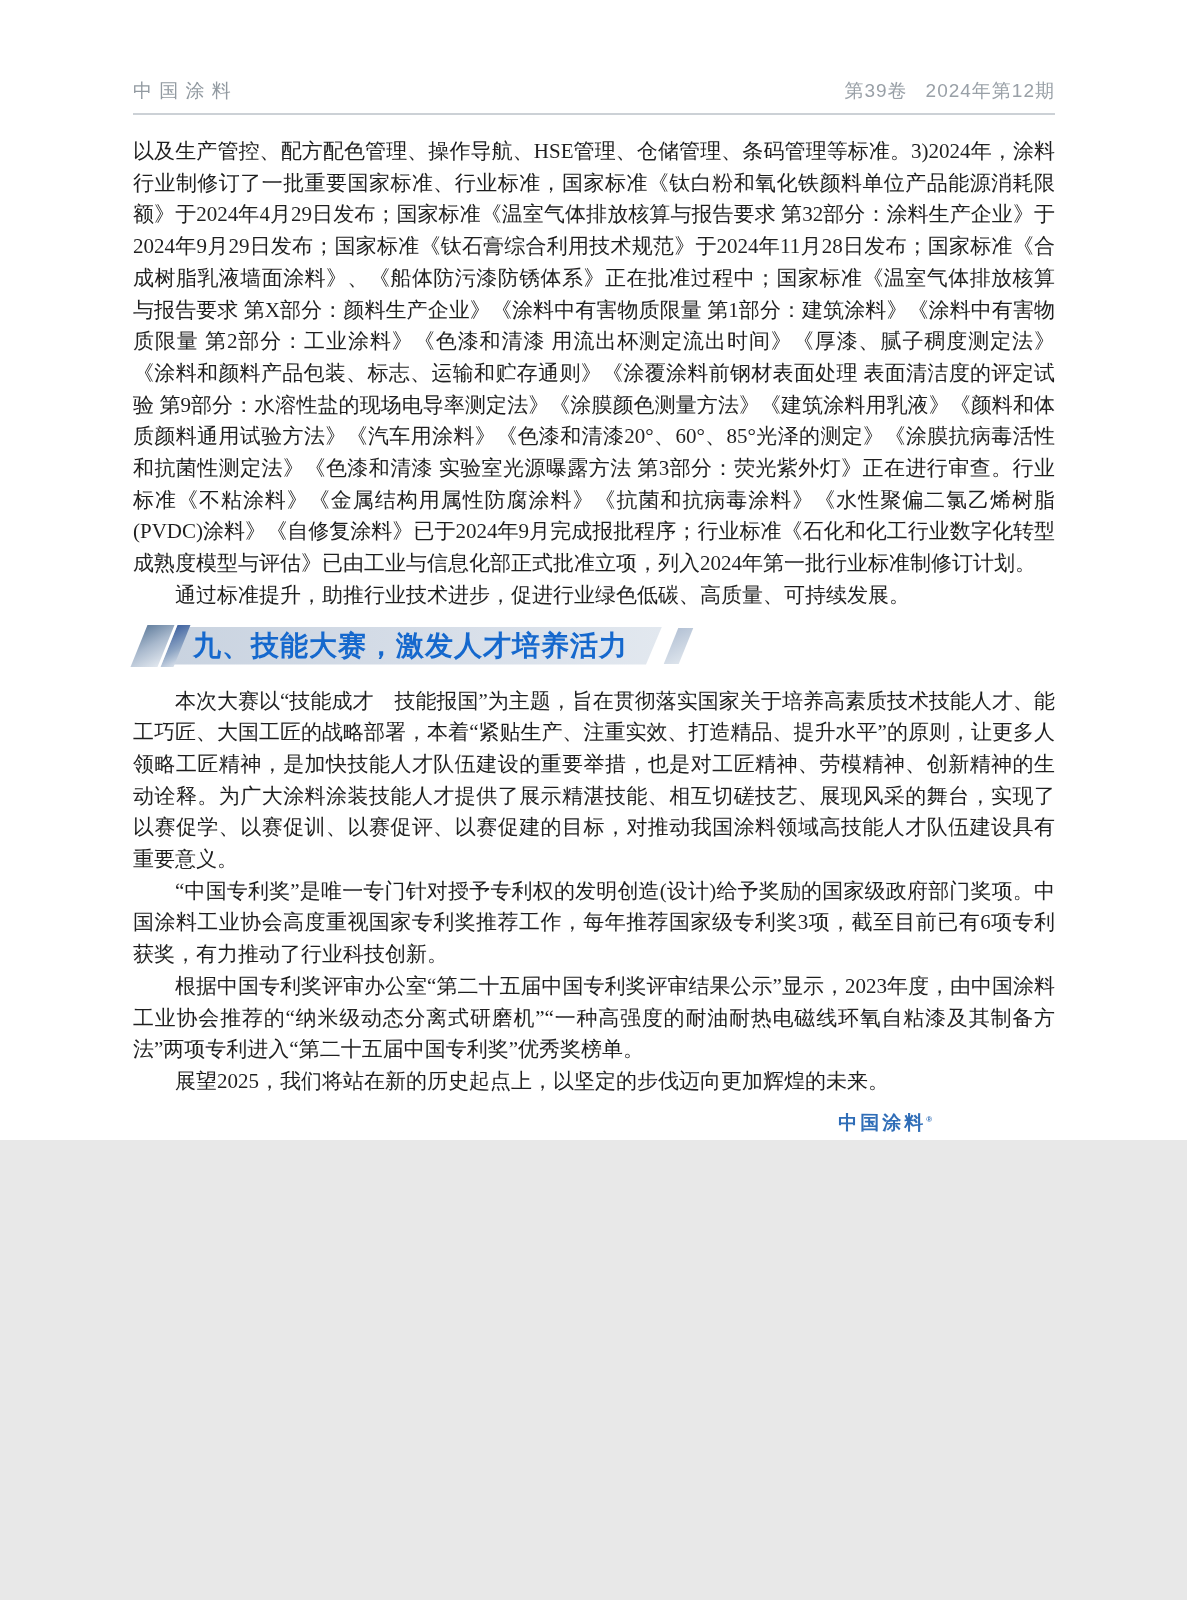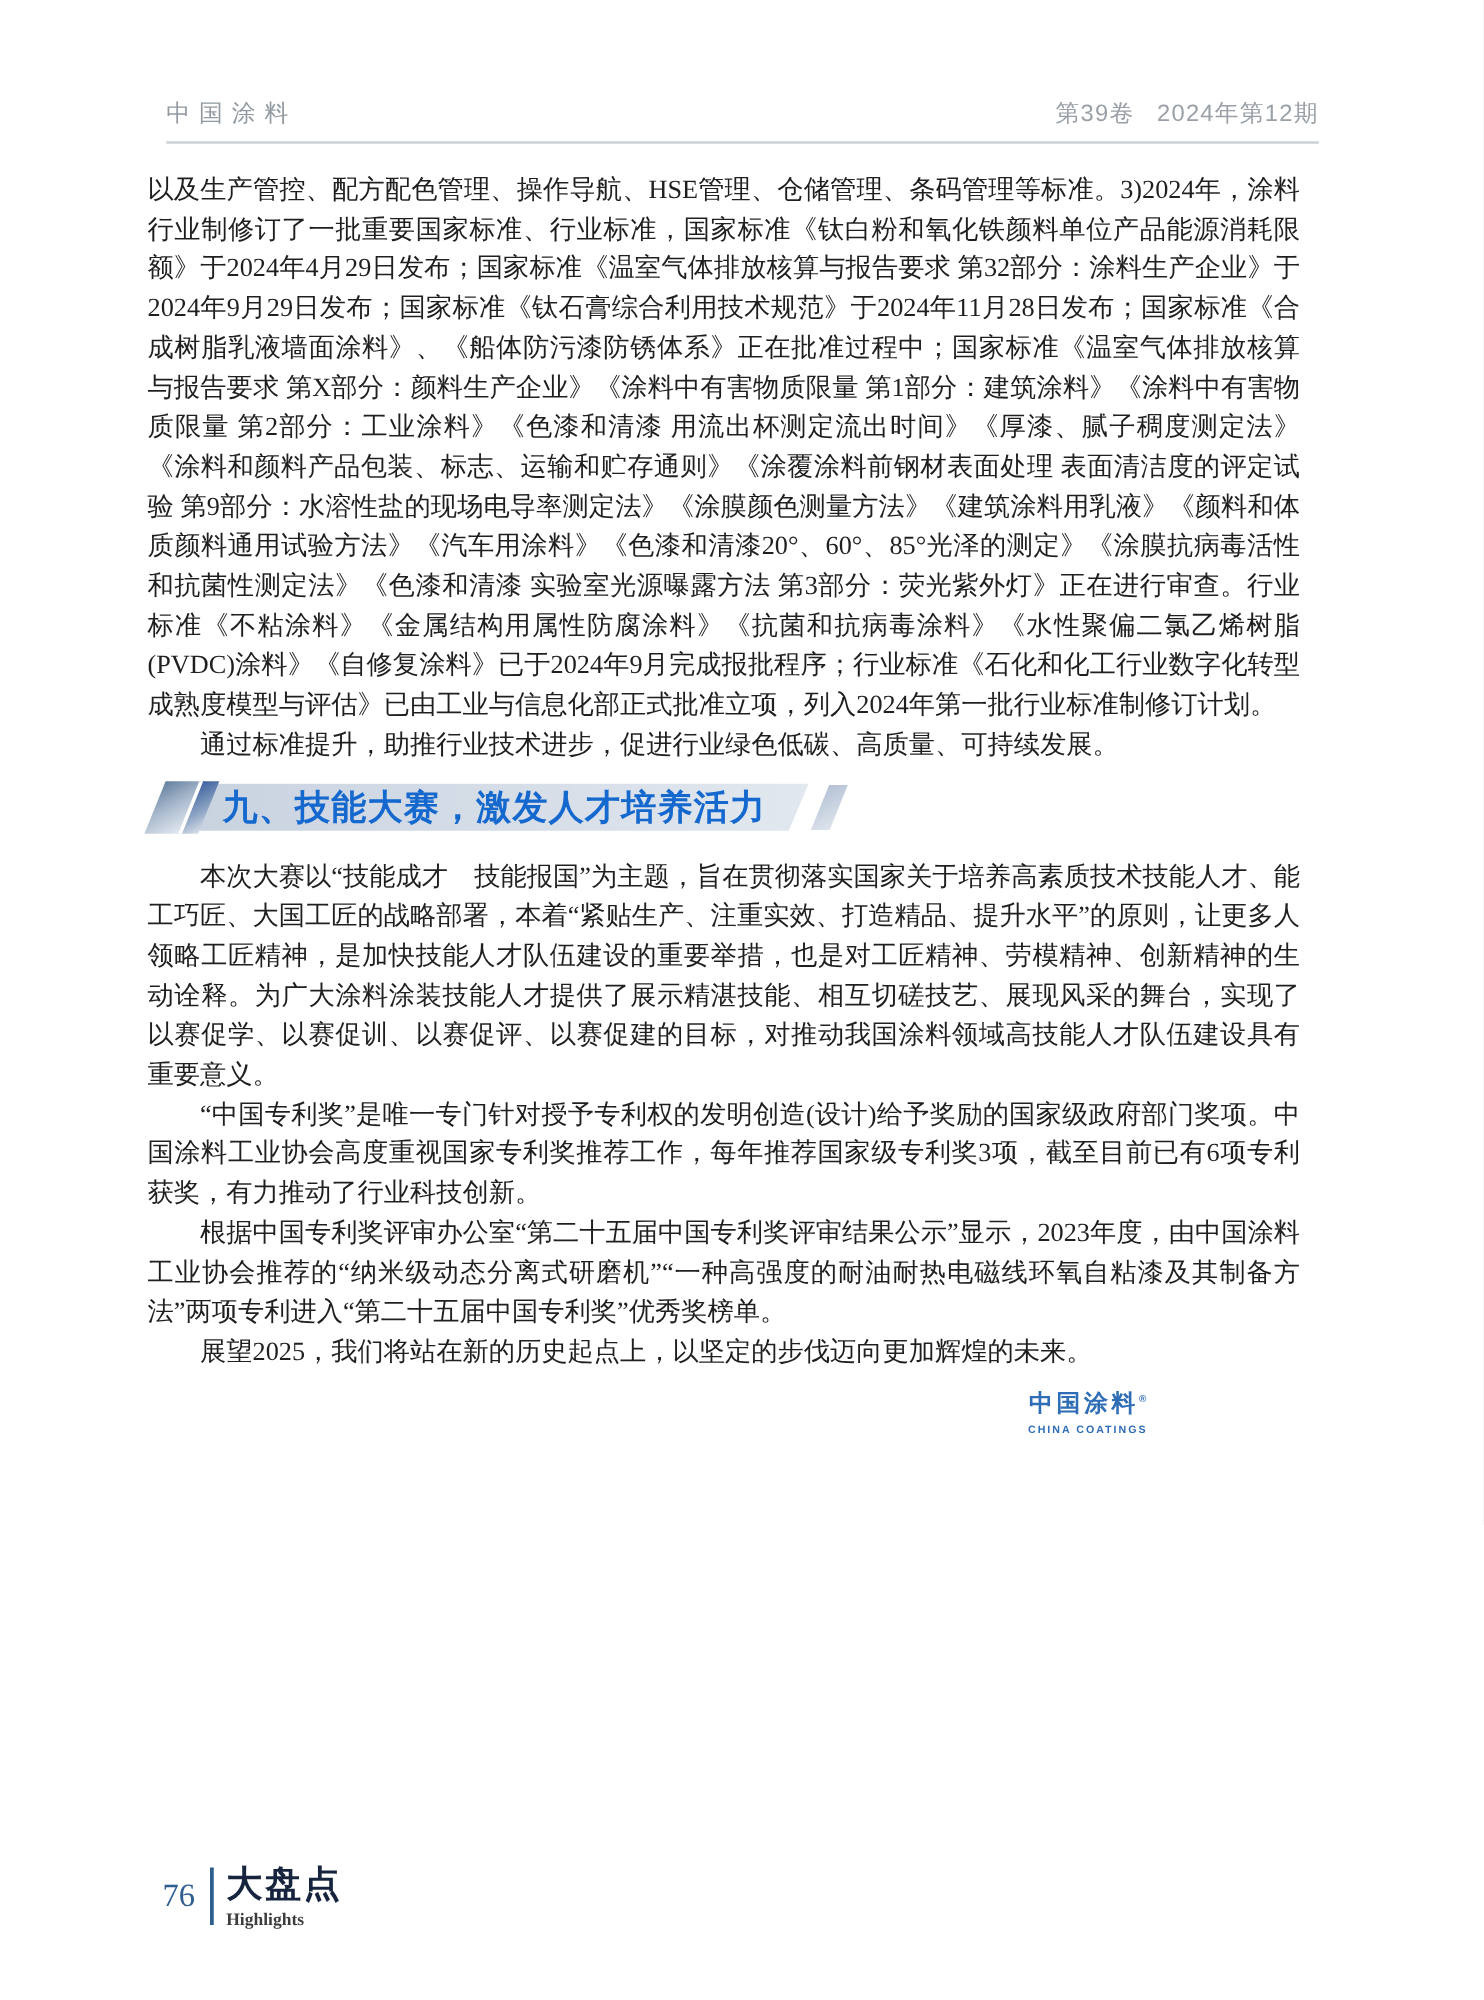--- a/index.html
+++ b/index.html
@@ -1,19 +1,19 @@
 <!DOCTYPE html>
 <html><head>
 <meta charset="utf-8">
 <style>
   * { margin:0; padding:0; box-sizing:border-box; }
   html,body { background:#e8e8e8; }
   .page {
     position:relative;
-    width:1187px; height:1600px;
+    width:1187px; height:1140px;
     background:#ffffff;
     margin:0 auto;
     font-family:"Liberation Serif","DejaVu Serif",serif;
     overflow:hidden;
   }
   
   .header {
     position:absolute; top:78px; left:133px; right:132px;
     display:flex; justify-content:space-between; align-items:flex-end;
     padding-bottom:9px;
@@ -23,21 +23,21 @@
     font-size:19px; color:#929aa1; letter-spacing:0.38em;
     font-family:"Liberation Sans","DejaVu Sans",sans-serif;
   }
   .issue-info {
     font-size:19px; color:#99a0a7; letter-spacing:1px;
     font-family:"Liberation Sans","DejaVu Sans",sans-serif;
   }
   .issue-info .vol { margin-right:18px; }
   
   .content {
-    position:absolute; top:136px; left:118px; width:922px;
+    position:absolute; top:136px; left:133px; width:922px;
     color:#1f1f1f;
   }
   p.body-p {
     font-size:21px; line-height:31.7px;
     text-align:justify; text-justify:inter-character;
   }
   p.indent { text-indent:2em; }
   
   .section-heading {
     position:relative; height:40px; margin:14px 0 20px 0;

